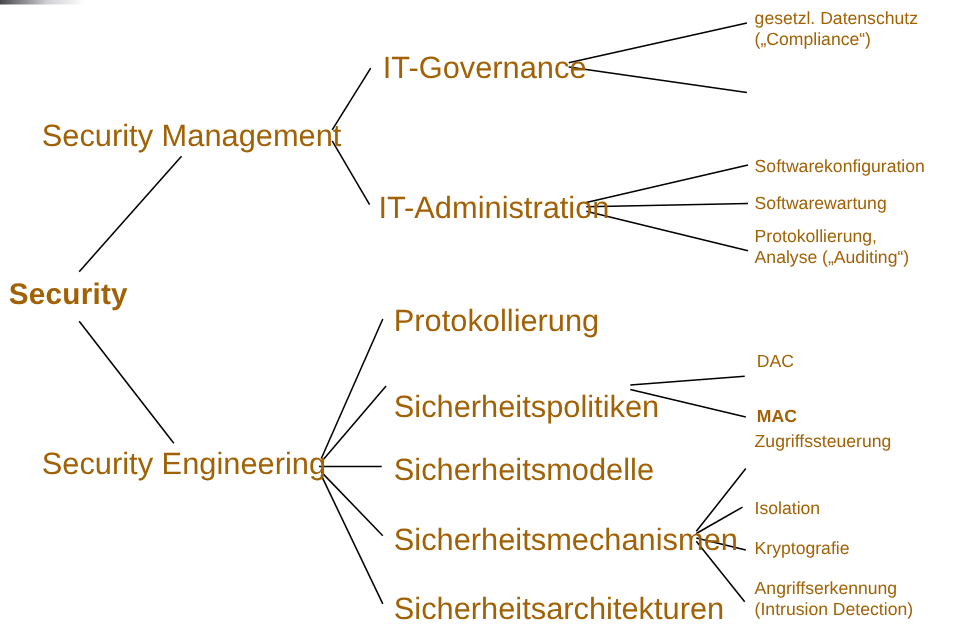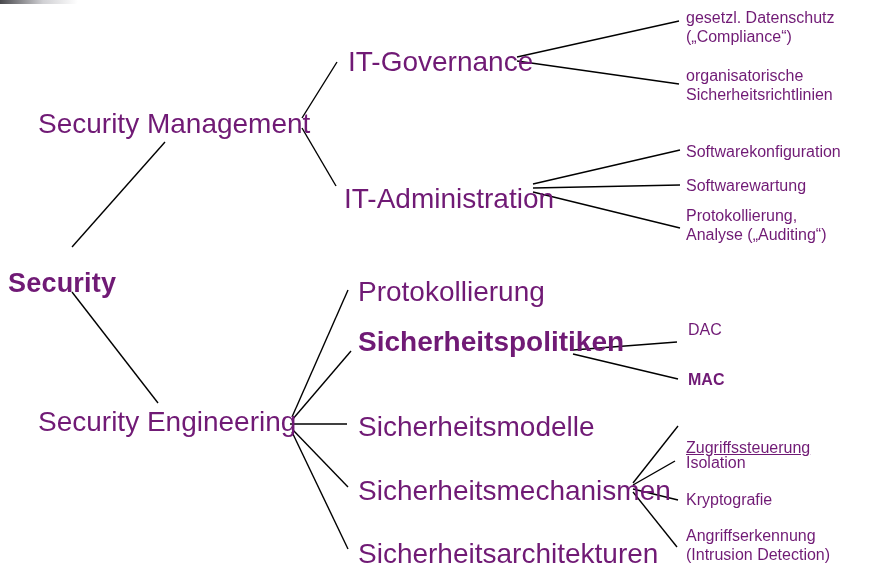--- a/index.html
+++ b/index.html
@@ -19,21 +19,21 @@
   .edges {
     position: absolute;
     left: 0;
     top: 0;
     width: 878px;
     height: 578px;
   }
   .node {
     position: absolute;
     white-space: nowrap;
-    color: #701a75;
+    color: #a16207;
   }
   .root-label {
     font-size: 27px;
     font-weight: bold;
     letter-spacing: 0.2px;
   }
   .branch-label {
     font-size: 28px;
     font-weight: normal;
   }
@@ -83,62 +83,58 @@
 
     <line x1="573" y1="350" x2="677" y2="342" stroke="#000" stroke-width="1.4"></line>
     <line x1="573" y1="354" x2="678" y2="379" stroke="#000" stroke-width="1.4"></line>
 
     <line x1="633" y1="483" x2="678" y2="426" stroke="#000" stroke-width="1.4"></line>
     <line x1="633" y1="485" x2="675" y2="461" stroke="#000" stroke-width="1.4"></line>
     <line x1="633" y1="489" x2="678" y2="500" stroke="#000" stroke-width="1.4"></line>
     <line x1="633" y1="492" x2="677" y2="547" stroke="#000" stroke-width="1.4"></line>
   </svg>
 
-  <div class="node root-label" style="left:8px; top:252px;margin-top:16px;">Security</div>
+  <div class="node root-label" style="left:8px; top:252px;">Security</div>
 
   <div class="node branch-label" style="left:38px; top:108px;">Security Management</div>
   <div class="node branch-label" style="left:38px; top:406px;">Security Engineering</div>
 
   <div class="node branch-label" style="left:348px; top:46px;">IT-Governance</div>
-  <div class="node branch-label" style="left:344px; top:173px;margin-top:10px;">IT-Administration</div>
+  <div class="node branch-label" style="left:344px; top:173px;">IT-Administration</div>
 
   <div class="node branch-label" style="left:358px; top:276px;">Protokollierung</div>
-  <div class="node branch-label" style="left:358px; top:326px;font-weight:bold;">Sicherheitspolitiken</div>
+  <div class="node branch-label" style="left:358px; top:354px;">Sicherheitspolitiken</div>
   <div class="node branch-label" style="left:358px; top:411px;">Sicherheitsmodelle</div>
   <div class="node branch-label" style="left:358px; top:475px;">Sicherheitsmechanismen</div>
   <div class="node branch-label" style="left:358px; top:538px;">Sicherheitsarchitekturen</div>
 
   <div class="node leaf-label" style="left:686px; top:8px;">
     <span>gesetzl. Datenschutz</span>
     <span>(„Compliance“)</span>
-  </div>
-  <div class="node leaf-label" style="left:686px; top:66px;">
-    <span>organisatorische</span>
-    <span>Sicherheitsrichtlinien</span>
   </div>
 
   <div class="node leaf-label" style="left:686px; top:142px;">
     <span>Softwarekonfiguration</span>
   </div>
   <div class="node leaf-label" style="left:686px; top:176px;">
     <span>Softwarewartung</span>
   </div>
   <div class="node leaf-label" style="left:686px; top:206px;">
     <span>Protokollierung,</span>
     <span>Analyse („Auditing“)</span>
   </div>
 
   <div class="node leaf-label" style="left:688px; top:320px;">
     <span>DAC</span>
   </div>
   <div class="node leaf-label" style="left:688px; top:370px;font-weight:bold;">
     <span>MAC</span>
   </div>
 
-  <div class="node leaf-label" style="left:686px; top:438px;text-decoration:underline;">
+  <div class="node leaf-label" style="left:686px; top:392px;">
     <span>Zugriffssteuerung</span>
   </div>
   <div class="node leaf-label" style="left:686px; top:453px;">
     <span>Isolation</span>
   </div>
   <div class="node leaf-label" style="left:686px; top:490px;">
     <span>Kryptografie</span>
   </div>
   <div class="node leaf-label" style="left:686px; top:526px;">
     <span>Angriffserkennung</span>

